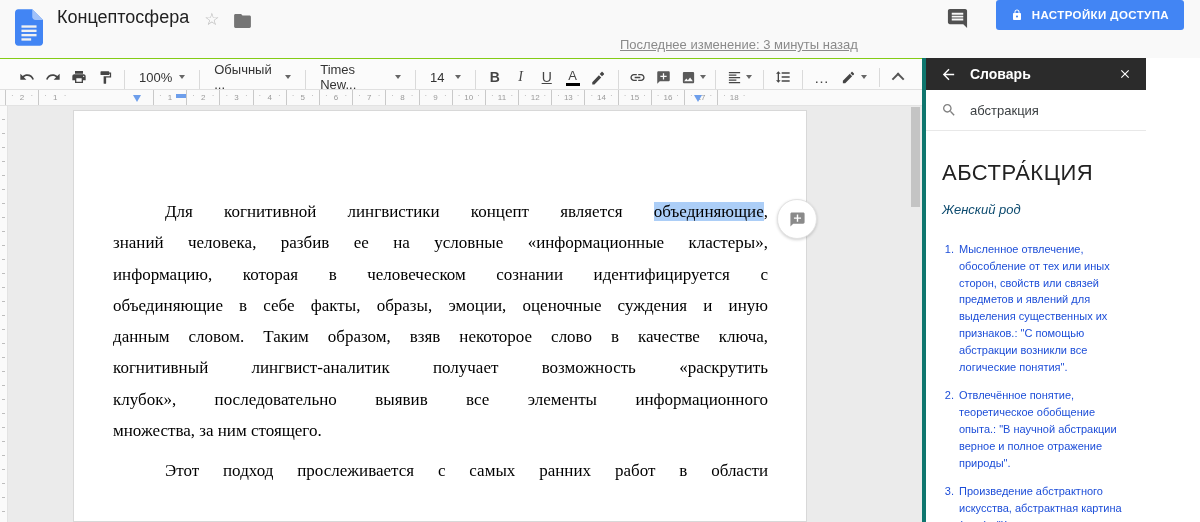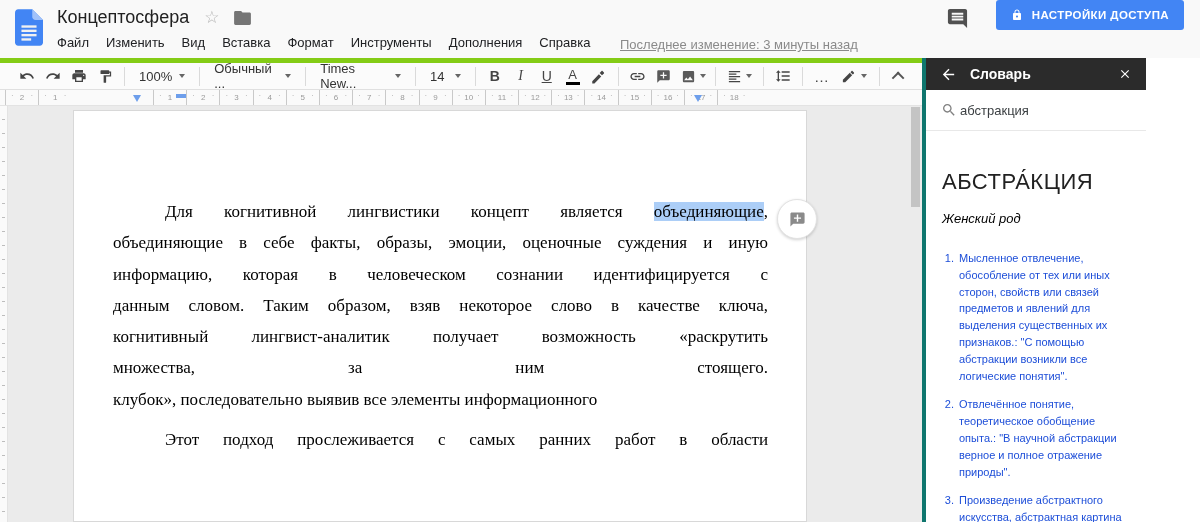--- a/index.html
+++ b/index.html
@@ -3,35 +3,35 @@
 <meta charset="utf-8">
 <style>
   * { box-sizing: border-box; margin: 0; padding: 0; }
   html,body { width:1200px; height:522px; overflow:hidden; }
   body { position:relative; font-family:"Liberation Sans", sans-serif; background:#fff; }
 
   
   .topbar { position:absolute; left:0; top:0; width:1200px; height:58px; background:#f9f9f9; }
   .docs-logo { position:absolute; left:15px; top:9px; }
   .title-block { position:absolute; left:57px; top:7px; }
-  .title-row { display:flex; align-items:center; gap:15px; }
+  .title-row { display:flex; align-items:flex-end; gap:15px; }
   .doc-title { font-size:18px; color:#212121; }
   .star { color:#b5b5b5; font-size:17px; line-height:1; }
   .menu-row { display:flex; align-items:center; gap:17px; margin-top:7px; font-size:13px; color:#202124; }
   .menu-row [data-name="menu-item"] { cursor:default; }
   .last-edit { margin-left:20px; color:#8a8a8a; text-decoration:underline; }
   .header-actions { position:absolute; right:16px; top:0; display:flex; align-items:flex-end; gap:26px; }
   .share-btn { display:flex; align-items:center; gap:9px; height:30px; padding:0 15px;
                background:#4285f4; color:#fff; border:none; border-radius:3px;
                font-family:"Liberation Sans",sans-serif; font-size:11.5px; font-weight:bold; letter-spacing:.4px; }
 
   
   .toolbar { position:absolute; left:0; top:58px; width:922px; height:32px; background:#fbfbfb;
-             border-top:5px solid #84cc16; border-bottom:1px solid #e0e0e0;
-             display:flex; align-items:center; padding:0 10px 0 14px; }
+             border-top:1px solid #84cc16; border-bottom:1px solid #e0e0e0;
+             display:flex; align-items:flex-end; padding:0 10px 0 14px; }
   .tbtn { min-width:26px; height:24px; display:flex; align-items:center; justify-content:center;
           border-radius:2px; color:#454545; }
   .tbtn svg { fill:#454545; }
   .tsep { width:1px; height:19px; background:#dadada; margin:0 6px; flex:none; }
   .tdrop { display:flex; align-items:center; gap:7px; padding:0 8px; height:24px; font-size:13px; color:#333; }
   .caret { width:0; height:0; border-left:3.5px solid transparent; border-right:3.5px solid transparent;
            border-top:4px solid #666; flex:none; }
   .tglyph { font-size:14px; color:#454545; width:24px; text-align:center; }
   .bold-g { font-weight:bold; }
   .italic-g { font-style:italic; font-family:"Liberation Serif",serif; }
@@ -76,26 +76,26 @@
                    display:flex; align-items:center; justify-content:center; }
   .scroll-thumb { position:absolute; left:911px; top:107px; width:9px; height:100px; background:#c4c4c4; }
 
   
   .sidebar { position:absolute; left:922px; top:58px; width:224px; height:464px; background:#fff;
              border-left:4px solid #0f766e; }
   .sb-header { height:32px; background:#2b2b2b; display:flex; align-items:center; padding:0 14px; }
   .sb-title { color:#fff; font-size:14px; font-weight:bold; margin-left:13px; }
   .sb-close { margin-left:auto; display:flex; }
   .sb-search { height:41px; border-bottom:1px solid #e8e8e8; display:flex; align-items:center;
-               padding:0 15px; gap:3px; }
+               padding:0 15px; gap:13px; }
   .sb-search input { border:none; outline:none; background:transparent; font-family:"Liberation Sans",sans-serif;
                      font-size:13px; color:#3c4043; width:200px; }
   .sb-content { padding:0 16px; }
-  .sb-word { margin-top:38px; font-size:22px; font-weight:normal; color:#212121; letter-spacing:.5px; }
-  .sb-pos { margin-top:16px; font-size:13px; font-style:italic; color:#000000; }
+  .sb-word { margin-top:29px; font-size:22px; font-weight:normal; color:#212121; letter-spacing:.5px; }
+  .sb-pos { margin-top:16px; font-size:13px; font-style:italic; color:#0c4a6e; }
   .sb-defs { margin-top:24px; margin-left:15px; font-size:11px; line-height:16.8px; color:#1d4ed8; }
   .sb-defs li { margin-bottom:12px; padding-left:2px; }
 </style>
 </head>
 <body>
 
 <div class="topbar" data-name="app-header">
   <span class="docs-logo" data-name="google-docs-logo-icon">
     <svg width="28" height="37" viewBox="0 0 26 34">
       <path d="M16 0H3C1.3 0 0 1.3 0 3v28c0 1.7 1.3 3 3 3h20c1.7 0 3-1.3 3-3V10L16 0z" fill="#4285f4"></path>
@@ -109,31 +109,20 @@
   <div class="title-block">
     <div class="title-row">
       <span class="doc-title" data-name="document-title">Концептосфера</span>
       <span class="star" data-name="star-icon">☆</span>
       <span data-name="folder-icon" style="display:flex;">
         <svg width="17" height="14" viewBox="0 0 24 20">
             <path d="M10 0H2C.9 0 0 .9 0 2v16c0 1.1.9 2 2 2h20c1.1 0 2-.9 2-2V4c0-1.1-.9-2-2-2h-10L10 0z" fill="#757575"></path>
           </svg>
       </span>
     </div>
-    <div class="menu-row" data-name="menu-bar">
-
-    <span data-name="menu-item">Файл</span>
-        <span data-name="menu-item">Изменить</span>
-        <span data-name="menu-item">Вид</span>
-        <span data-name="menu-item">Вставка</span>
-        <span data-name="menu-item">Формат</span>
-        <span data-name="menu-item">Инструменты</span>
-        <span data-name="menu-item">Дополнения</span>
-        <span data-name="menu-item">Справка</span>
-      </div>
   </div>
   <span class="last-edit" style="position:absolute; left:600px; top:37px; font-size:13px;" data-name="last-edit-link">Последнее изменение: 3 минуты назад</span>
   <div class="header-actions">
     <span data-name="comments-icon" style="display:flex;">
       <svg width="25" height="23" viewBox="0 0 24 24">
           <path d="M21.99 4c0-1.1-.89-2-1.99-2H4c-1.1 0-2 .9-2 2v12c0 1.1.9 2 2 2h14l4 3.99L21.99 4zM18 14H6v-2h12v2zm0-3H6V9h12v2zm0-3H6V6h12v2z" fill="#515151"></path>
         </svg>
     </span>
     <button class="share-btn" data-name="share-settings-button">
       <svg width="12" height="14" viewBox="0 0 24 24">
@@ -282,26 +271,27 @@
   </div>
 
 <div class="canvas" data-name="document-canvas">
   <div class="page" style="left:65px; top:4px;" data-name="document-page"></div>
 </div>
 <div class="doc-text" data-name="document-text">
   <div class="doc-para1" data-name="paragraph-1">
     <div class="dline indent" data-name="doc-line"><span data-name="doc-text-run">Для когнитивной лингвистики концепт является </span><span class="hl" data-name="highlighted-word">объединяющие</span><span data-name="doc-text-run">,</span></div>
     <div data-name="paragraph-1-lines">
 
+        <div class="dline" data-name="doc-line">знаний человека, разбив ее на условные «информационные кластеры»,</div>
+        <div class="dline" data-name="doc-line">информацию, которая в человеческом сознании идентифицируется с</div>
         <div class="dline" data-name="doc-line">объединяющие в себе факты, образы, эмоции, оценочные суждения и иную</div>
-        <div class="dline" data-name="doc-line">информацию, которая в человеческом сознании идентифицируется с</div>
         <div class="dline" data-name="doc-line">данным словом. Таким образом, взяв некоторое слово в качестве ключа,</div>
         <div class="dline" data-name="doc-line">когнитивный лингвист-аналитик получает возможность «раскрутить</div>
+        <div class="dline" data-name="doc-line">клубок», последовательно выявив все элементы информационного</div>
         <div class="dline" data-name="doc-line">множества, за ним стоящего.</div>
-        <div class="dline" data-name="doc-line">клубок», последовательно выявив все элементы информационного</div>
       </div>
   </div>
   <div class="doc-para2 para2" data-name="paragraph-2">
     <div class="dline indent" data-name="doc-line">Этот подход прослеживается с самых ранних работ в области</div>
   </div>
 </div>
 <div class="float-comment" data-name="add-comment-floating-button">
   <svg width="17" height="17" viewBox="0 0 24 24">
       <path d="M20 2H4c-1.1 0-2 .9-2 2v18l4-4h14c1.1 0 2-.9 2-2V4c0-1.1-.9-2-2-2zm-3 9h-4v4h-2v-4H7V9h4V5h2v4h4v2z" fill="#8a8a8a"></path>
     </svg>

